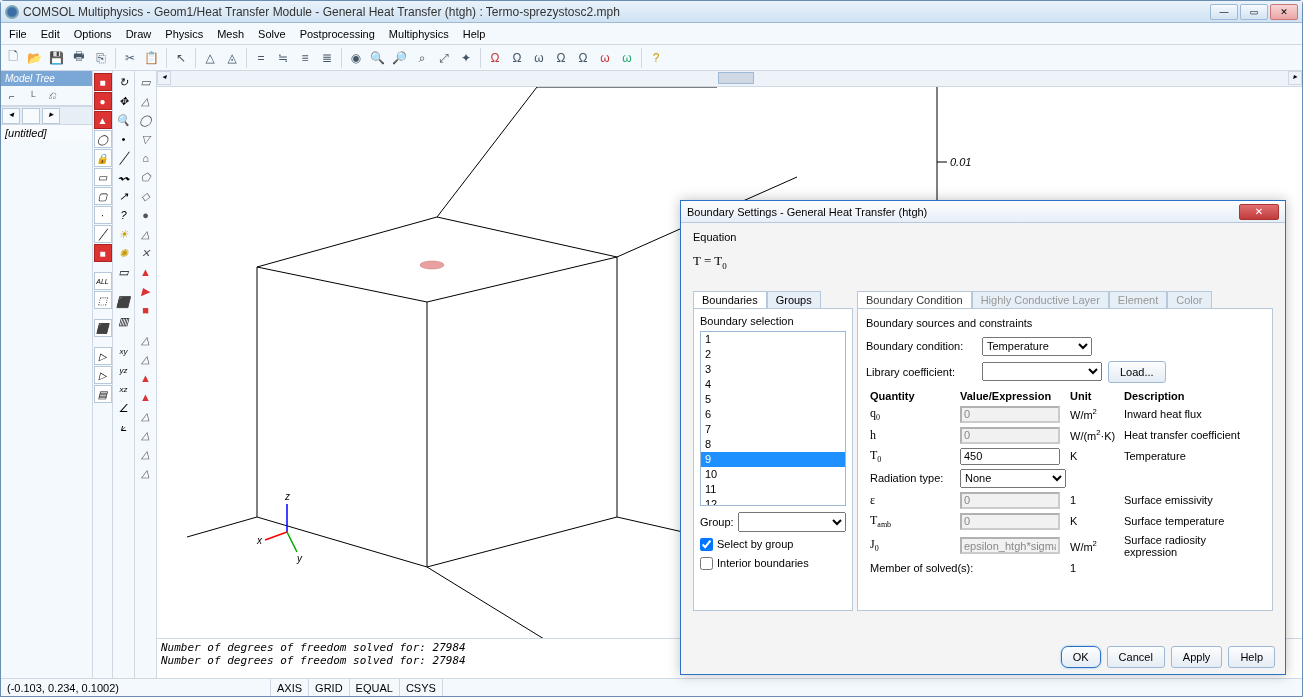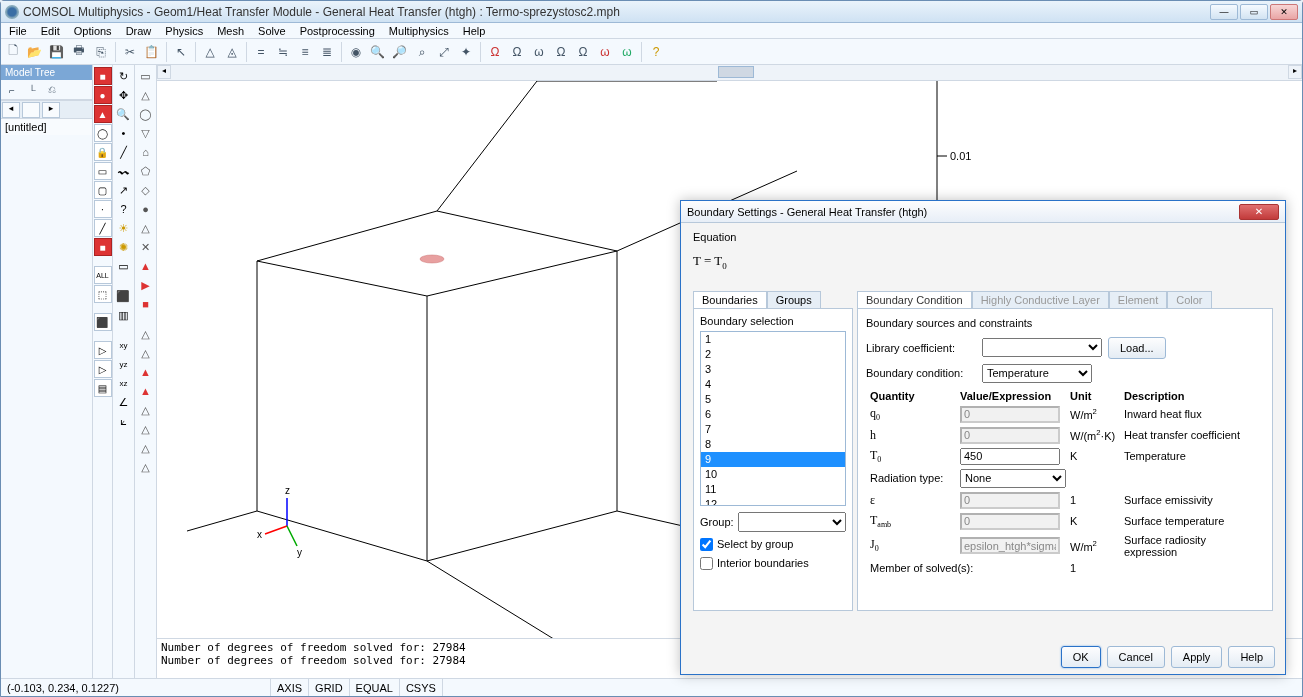--- a/index.html
+++ b/index.html
@@ -42,21 +42,21 @@
   background: linear-gradient(#f5faff,#d2e3f2);
   border: 1px solid #9db9d6;
   border-radius: 2px;
   font-size: 9px;
   text-align: center;
   line-height: 14px;
   cursor: pointer;
 }
 .winbtn.close { background: linear-gradient(#f7d6d6,#e9a5a5); border-color:#c77; }
 .menubar {
-  height: 16px;
+  height: 22px;
   display: flex;
   align-items: center;
   padding: 0 4px;
   gap: 6px;
   background:#f4f9fe;
   border-bottom:1px solid #cfd8e3;
 }
 .menubar span { padding: 0 4px; cursor: pointer; }
 .toolbar {
   height: 26px;
@@ -75,20 +75,21 @@
   font-size:12px;
   cursor:pointer;
   color:#456;
 }
 .tsep { width:1px; height:20px; background:#cfd8e3; margin:0 2px; }
 
 .body {
   flex:1;
   display:flex;
   overflow:hidden;
+  font-style:italic;
 }
 .leftcol {
   width: 92px;
   display:flex;
   flex-direction:column;
   border-right:1px solid #cfd8e3;
   background:#f4f9fe;
 }
 .modeltree-header {
   background:#7ba7d6;
@@ -309,21 +310,21 @@
 .qtable td { padding:2px 4px; font-size:11px; vertical-align:middle; }
 .qtable input[type=text]{ width:100px; height:17px; font-size:11px; padding:0 2px; }
 .qtable input[disabled]{ background:#f1f1f1; color:#888; }
 .qtable select { width:106px; height:19px; font-size:11px; }
 .qtable .qsym { font-family:"Times New Roman",serif; font-size:12px; }
 .qtable .qsym sub { font-size:8px; vertical-align:sub; }
 .dlg-btns {
   display:flex; justify-content:flex-end; gap:6px;
   padding:6px 10px;
 }
-.dbtn.primary { border-color:#2a72c8; box-shadow:0 0 2px #6aa6e6; }
+.dbtn.primary { border-color:#2a72c8; box-shadow:0 0 2px #6aa6e6;border-radius:7px; }
 
 sub{vertical-align: sub; font-size: 0.7em;}
 sup{vertical-align: super; font-size: 0.7em;}
 </style>
 </head>
 <body>
 
 <div class="window">
 
   <div class="titlebar">
@@ -510,21 +511,21 @@
         </svg>
       </div>
       <div class="log">
         <div>Number of degrees of freedom solved for: 27984</div>
         <div>Number of degrees of freedom solved for: 27984</div>
       </div>
     </div>
   </div>
 
   <div class="statusbar">
-    <div class="cell" style="width:270px">(-0.103, 0.234, 0.1227)</div>
+    <div class="cell" style="width:270px">(-0.103, 0.234, 0.1002)</div>
     <div class="cell">AXIS</div>
     <div class="cell">GRID</div>
     <div class="cell">EQUAL</div>
     <div class="cell">CSYS</div>
   </div>
 </div>
 
 <div class="dialog">
   <div class="dtitle">
     <span>Boundary Settings - General Heat Transfer (htgh)</span>
@@ -575,27 +576,27 @@
       <div class="rightpane">
         <div class="rtabs">
           <div class="rtab active">Boundary Condition</div>
           <div class="rtab disabled">Highly Conductive Layer</div>
           <div class="rtab disabled">Element</div>
           <div class="rtab disabled">Color</div>
         </div>
         <div class="rbody">
           <div style="margin-bottom:8px">Boundary sources and constraints</div>
           <div class="frow">
+            <span class="flab">Boundary condition:</span>
+            <select><option>Temperature</option></select>
+          </div>
+          <div class="frow">
             <span class="flab">Library coefficient:</span>
             <select style="width:120px"><option></option></select>
             <button class="loadbtn">Load...</button>
-          </div>
-          <div class="frow">
-            <span class="flab">Boundary condition:</span>
-            <select><option>Temperature</option></select>
           </div>
           <table class="qtable">
             <tbody>
                 <tr>
               <th style="width:90px">Quantity</th>
               <th style="width:110px">Value/Expression</th>
               <th style="width:54px">Unit</th>
               <th>Description</th>
             </tr>
             <tr>

